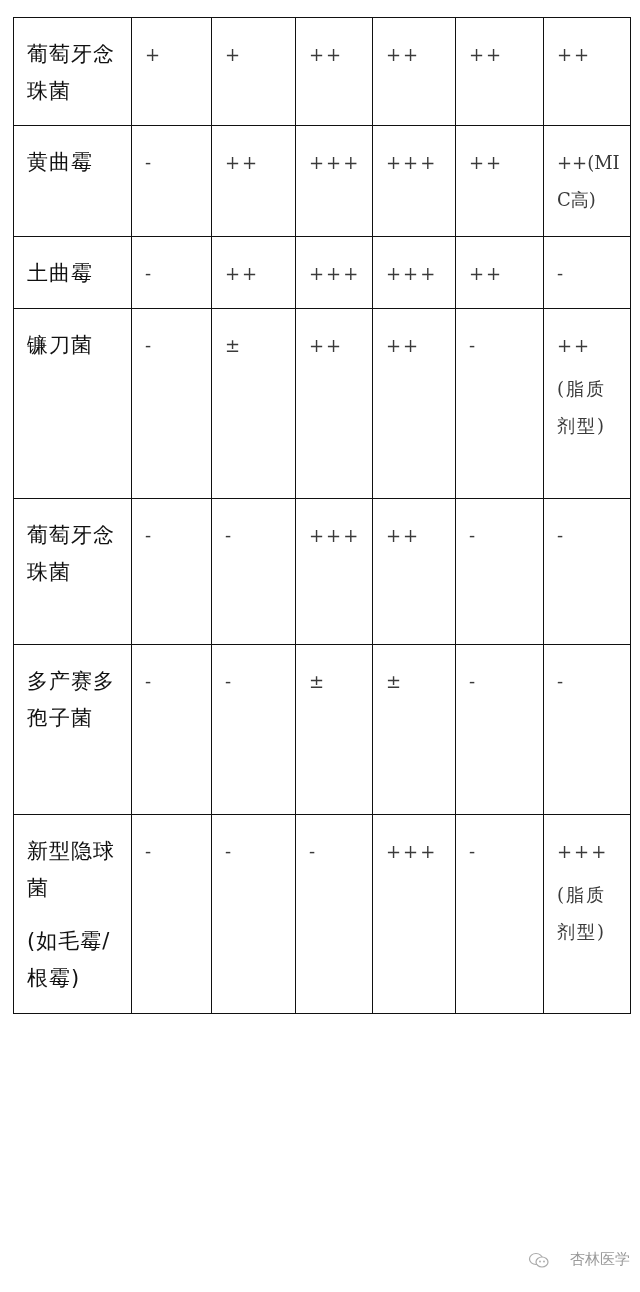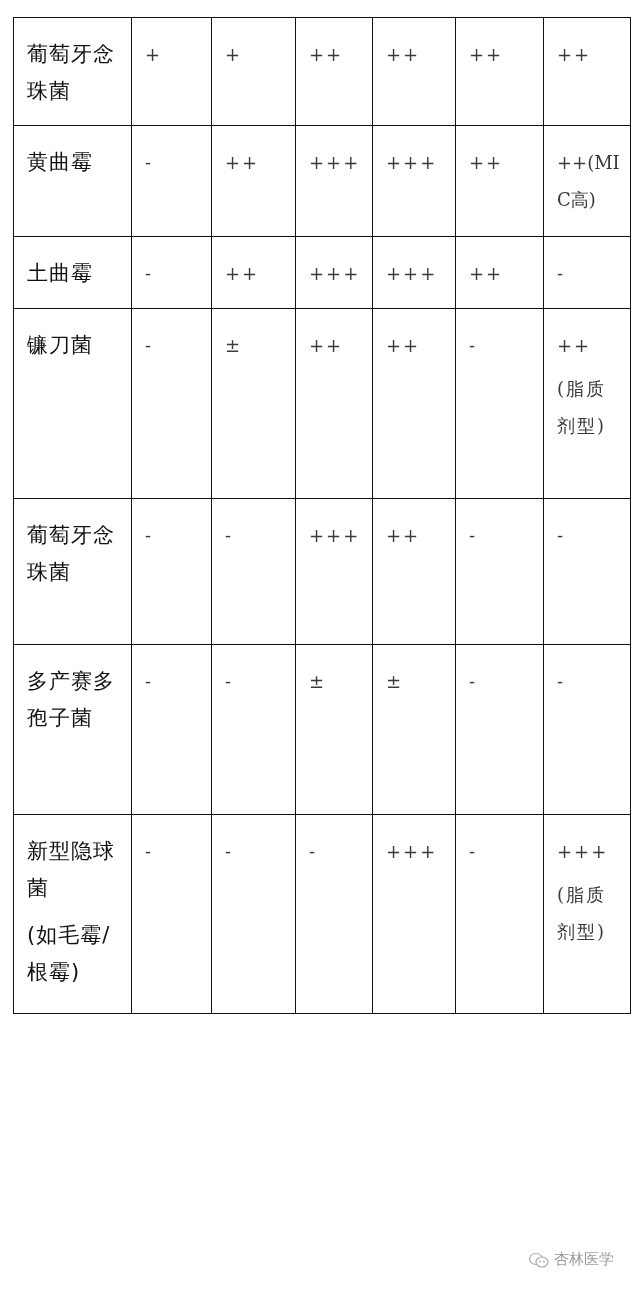--- a/index.html
+++ b/index.html
@@ -33,21 +33,21 @@
       letter-spacing: 2px;
       color: #3a3a3a;
     }
     .sub { display: block; margin-top: 6px; }
     .watermark {
       position: absolute;
       left: 528px;
       top: 1250px;
       display: flex;
       align-items: center;
-      gap: 4px;
+      gap: 20px;
       color: #9a9a9a;
       font-family: "DejaVu Sans", "Liberation Sans", sans-serif;
       font-size: 15px;
     }
     .wm-icon { width: 22px; height: 18px; }
   </style>
 </head>
 <body>
 
 <div class="table-wrap">
@@ -124,21 +124,21 @@
         <td class="val">-</td>
         <td class="val">±</td>
         <td class="val">±</td>
         <td class="val">-</td>
         <td class="val">-</td>
       </tr>
 
       <tr style="height:199px">
         <td class="name">
           <span>新型隐球菌</span>
-          <span class="sub" style="margin-top:10px">(如毛霉/根霉)</span>
+          <span class="sub" style="margin-top:16px">(如毛霉/根霉)</span>
         </td>
         <td class="val">-</td>
         <td class="val">-</td>
         <td class="val">-</td>
         <td class="val">+++</td>
         <td class="val">-</td>
         <td class="val">
           <span>+++</span>
           <span class="sub">(脂质剂型)</span>
         </td>

